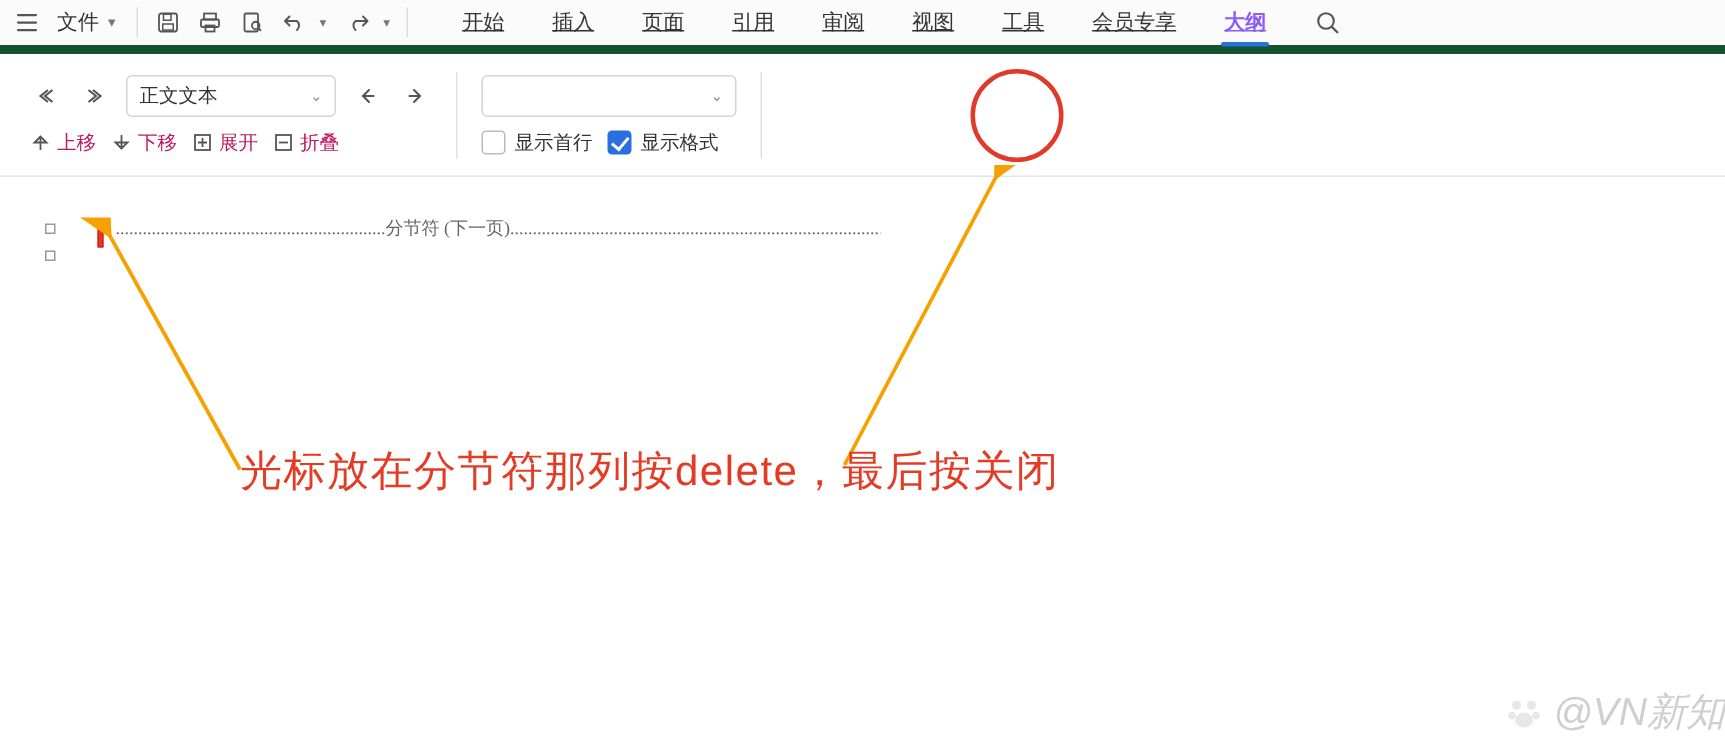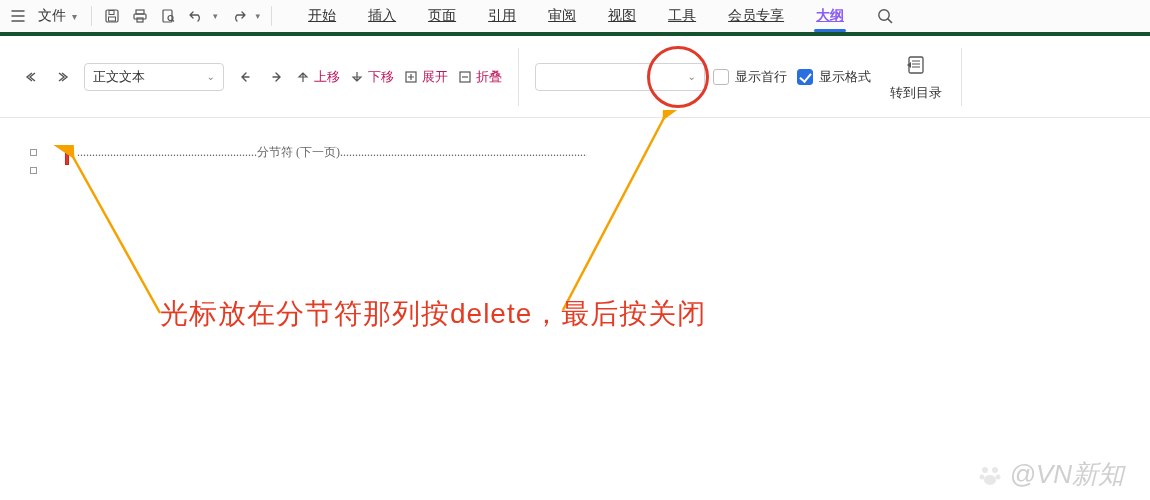--- a/index.html
+++ b/index.html
@@ -12,21 +12,21 @@
       overflow: hidden;
     }
 
     
     .menubar {
       height: 36px;
       display: flex;
       align-items: center;
       padding: 0 6px;
       background: #fbfbfb;
-      border-bottom: 4px solid #14532d;
+      border-bottom: 6px solid #14532d;
       font-size: 14px;
       color: #333;
     }
     .menubar .icon-btn {
       width: 26px;
       height: 26px;
       display: flex;
       align-items: center;
       justify-content: center;
       color: #555;
@@ -95,21 +95,21 @@
       background: #fff;
       border-bottom: 1px solid #e6e6e6;
       padding: 6px 20px 6px 20px;
       display: flex;
       align-items: center;
       gap: 16px;
       height: 82px;
     }
     .ribbon-col {
       display: flex;
-      flex-direction: row;
+      flex-direction: column;
       gap: 8px;
     }
     .ribbon-row { display: flex; align-items: center; gap: 10px; }
     .level-select {
       width: 140px;
       height: 28px;
       border: 1px solid #d4d4d4;
       border-radius: 4px;
       display: flex;
       align-items: center;
@@ -250,21 +250,21 @@
       letter-spacing: 1px;
     }
 
     .arrow {
       position: absolute;
       pointer-events: none;
     }
 
     .watermark {
       position: absolute;
-      right: 26px;
+      right: 0;
       bottom: 8px;
       color: #cfcfcf;
       font-size: 26px;
       font-style: italic;
       display: flex;
       align-items: center;
       gap: 6px;
     }
     .paw {
       width: 26px; height: 26px;
@@ -436,30 +436,20 @@
         <span>显示首行</span>
       </div>
       <div class="check-option">
         <span class="check-box checked"></span>
         <span>显示格式</span>
       </div>
     </div>
   </div>
 
 
-  <div class="big-btn">
-    <span class="ico">
-      <svg width="22" height="22" viewBox="0 0 22 22">
-          <rect x="4" y="3" width="14" height="16" rx="1.5" fill="none" stroke="#555" stroke-width="1.3"></rect>
-          <path d="M7 7h8M7 10h8M7 13h8" stroke="#555" stroke-width="1.2"></path>
-          <path d="M2 11l4-3v6l-4-3z" fill="#555"></path>
-        </svg>
-    </span>
-    <span>转到目录</span>
-  </div>
 
   <div class="vdiv"></div>
 
 
 </div>
 
 <div class="red-circle" style="left:647px; top:46px;"></div>
 
 <div class="doc">
   <div class="bullet-line" style="margin-bottom:2px">

